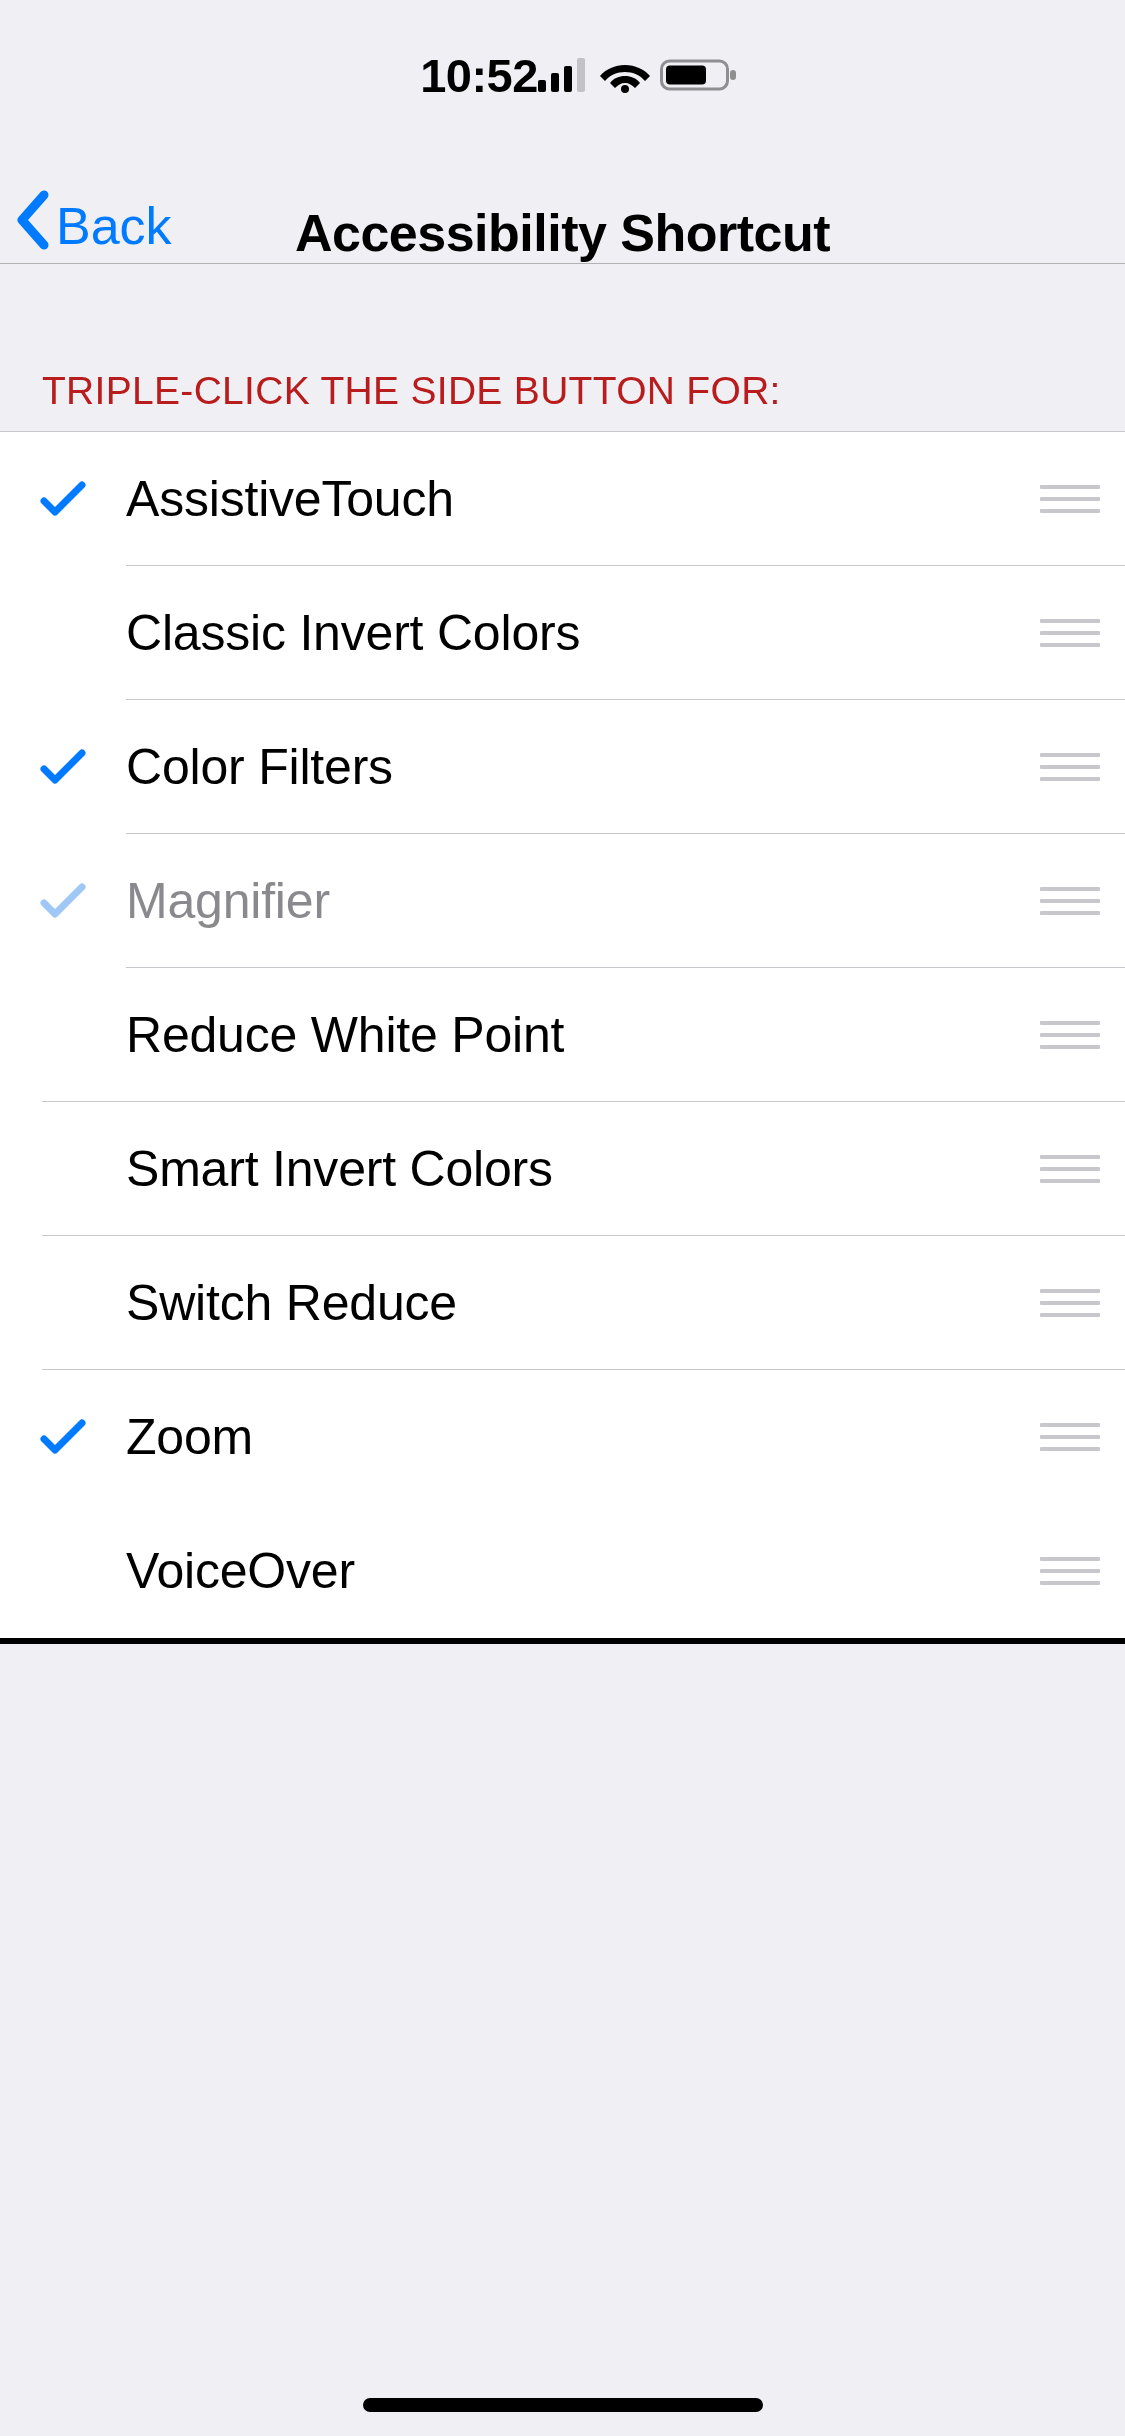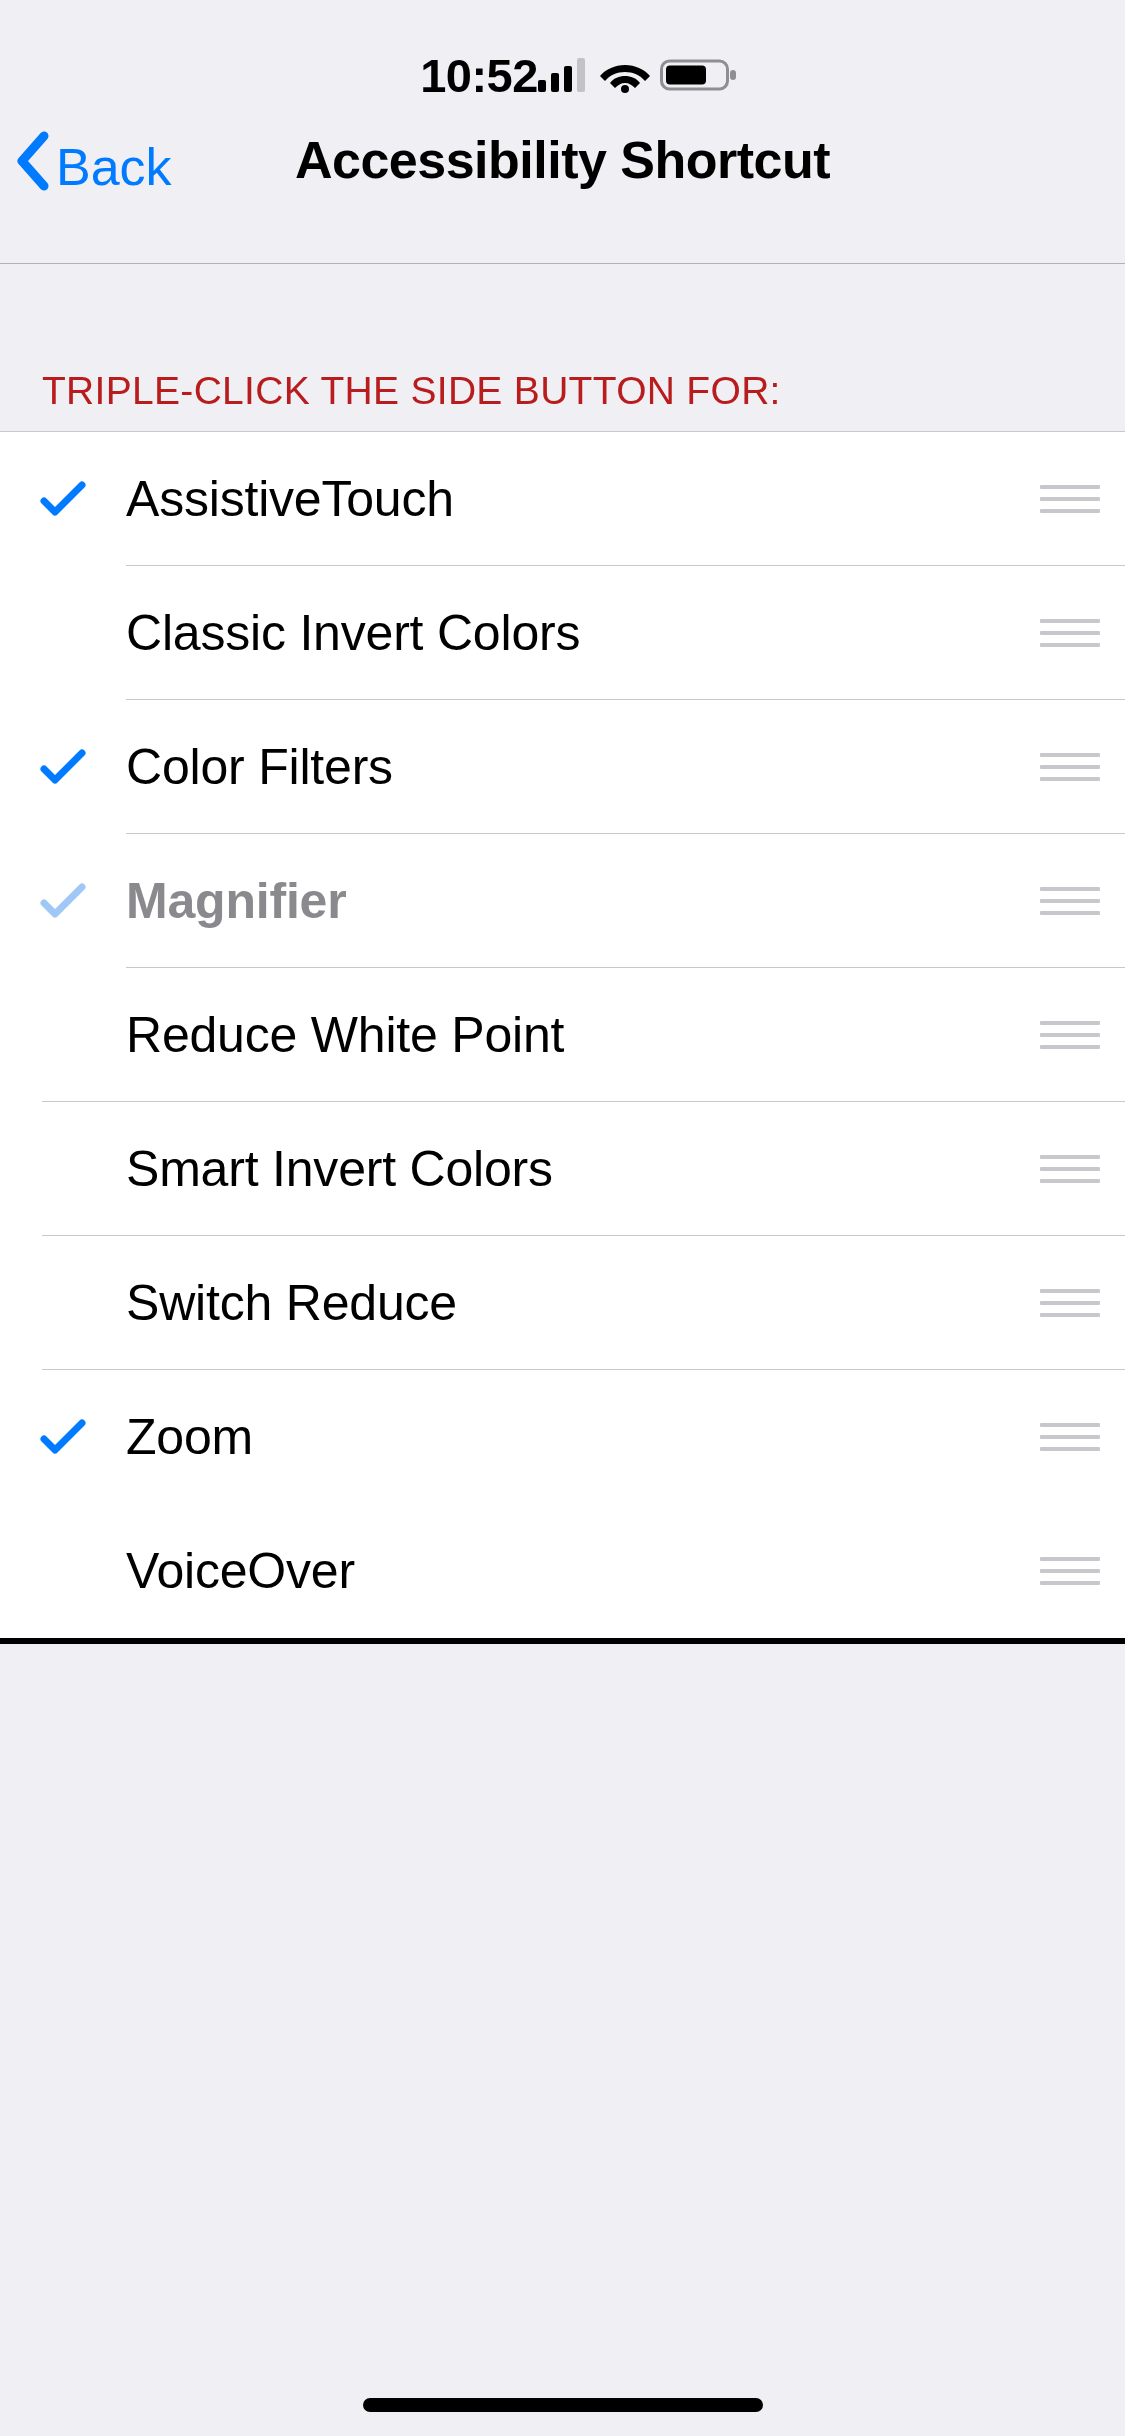--- a/index.html
+++ b/index.html
@@ -35,21 +35,21 @@
     align-items: center;
     gap: 10px;
   }
   .status-right svg { display: block; }
 
   
   .nav-bar {
     height: 134px;
     position: relative;
     display: flex;
-    align-items: flex-start;
+    align-items: flex-end;
     border-bottom: 1px solid #b2b2b2;
   }
   .nav-back {
     position: absolute;
     left: 12px;
     display: flex;
     align-items: center;
     color: #007aff;
     font-size: 52px;
     font-weight: 400;
@@ -110,21 +110,21 @@
     left: 126px;
     right: 0;
     height: 1px;
     background: #c8c7cc;
   }
   .row-sep.full {
     left: 42px;
   }
   .list-row:last-child .row-sep { display: none; }
 
-  .dimmed .row-label { color: #8a8a8e; font-weight: bold; }
+  .dimmed .row-label { color: #8a8a8e; }
 
   .drag-lines {
     width: 60px;
     height: 28px;
     display: flex;
     flex-direction: column;
     justify-content: space-between;
   }
   .drag-lines span {
     display: block;

